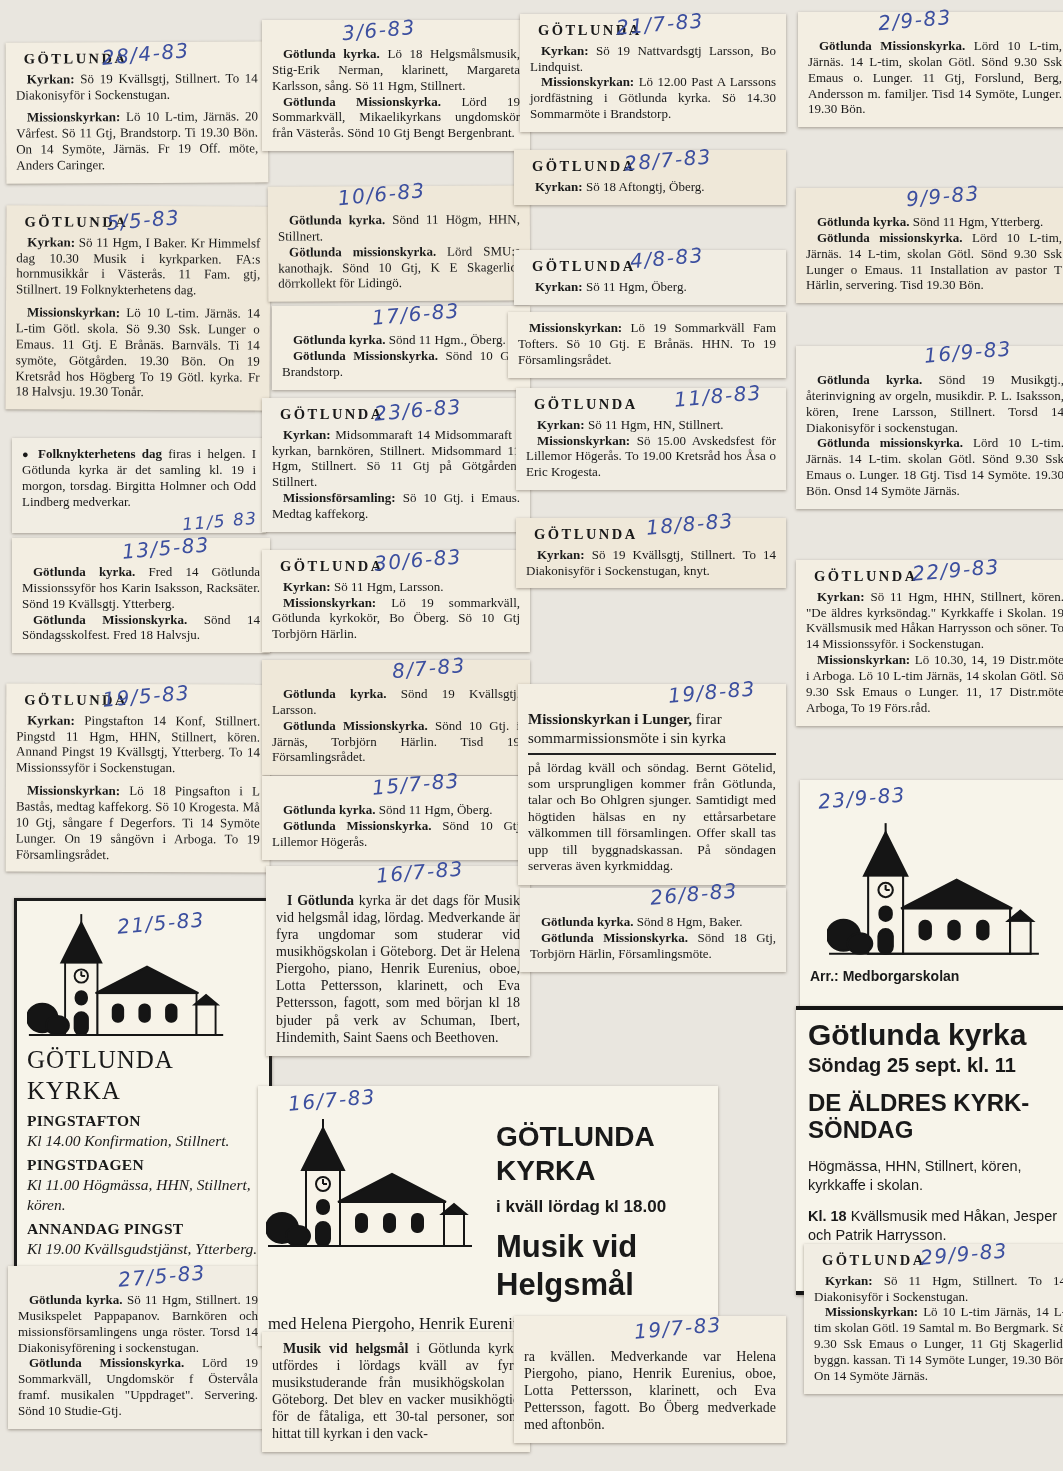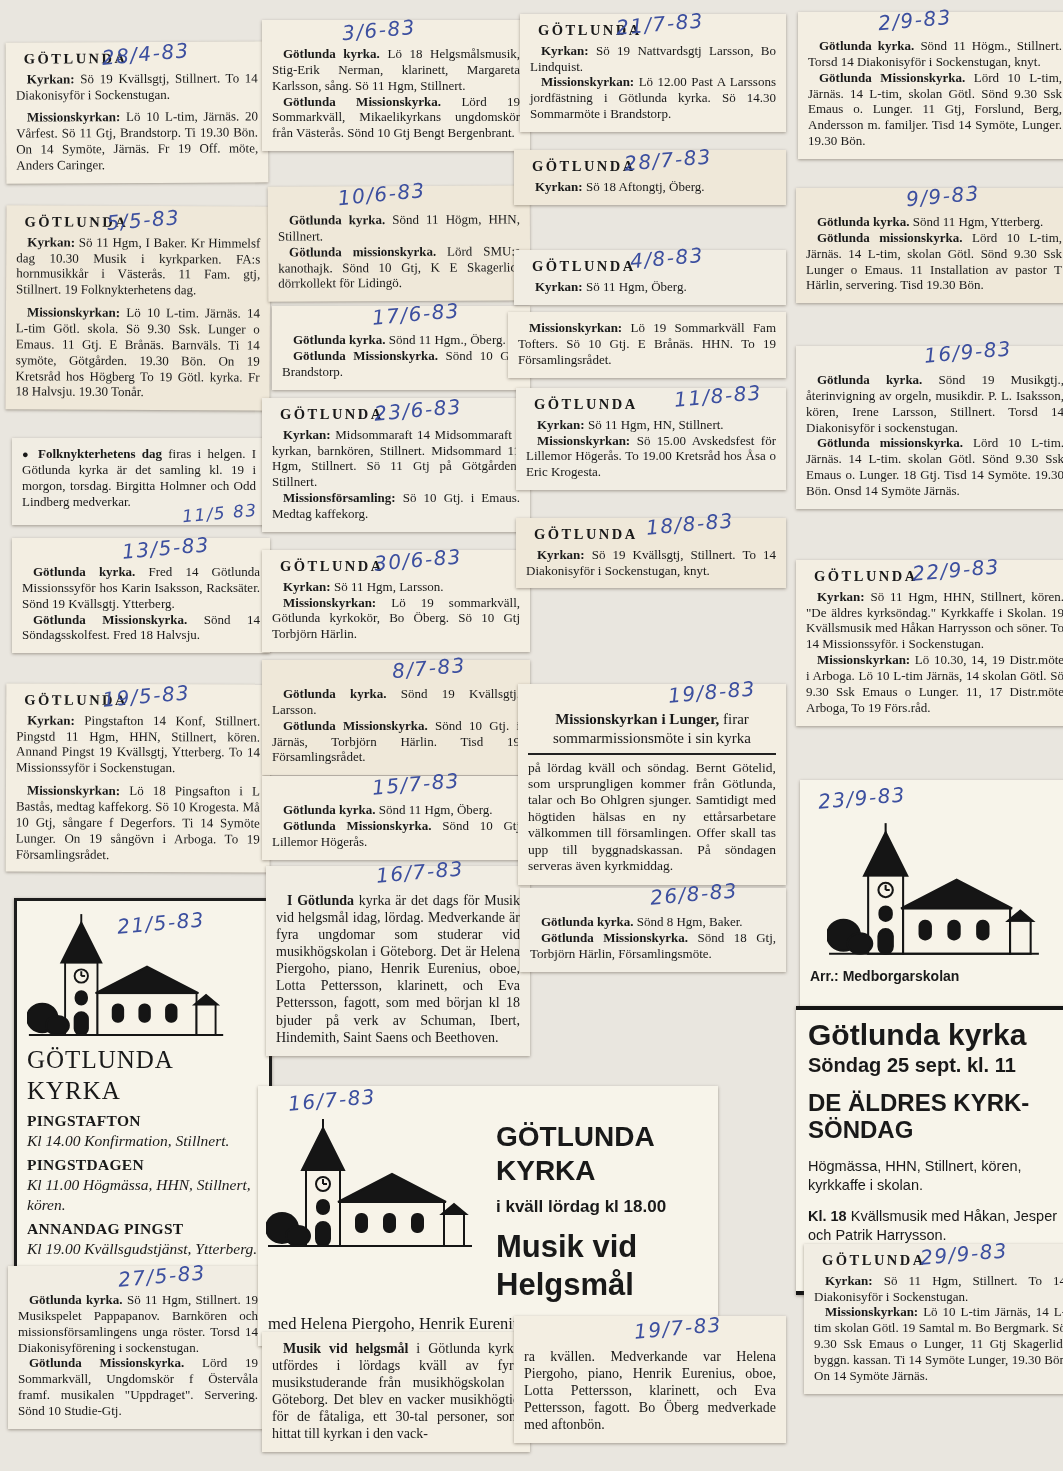--- a/index.html
+++ b/index.html
@@ -35,21 +35,21 @@
   .c16 .bodyp{font-size:16.5px;margin-top:10px;text-align:left;line-height:1.25;}
   
   .c32{border-top:4px solid #151515;border-bottom:4px solid #151515;
        font-family:"Liberation Sans",sans-serif;text-align:left;padding:10px 12px 12px;}
   .c32 .h1{font-size:30px;font-weight:bold;line-height:1.02;}
   .c32 .h2{font-size:20px;font-weight:bold;margin-top:2px;}
   .c32 .h3{font-size:24px;font-weight:bold;margin-top:13px;line-height:1.12;}
   .c32 .b1{font-size:14.5px;margin-top:13px;line-height:1.3;}
   .c32 .sig{font-size:15px;font-weight:bold;text-align:right;margin-top:16px;}
   .cap{font-family:"Liberation Sans",sans-serif;font-weight:bold;font-size:14px;margin-top:6px;}
-  .lead{font-size:15px;line-height:1.25;border-bottom:2px solid #222;padding-bottom:5px;margin-bottom:5px;text-align:center;}
+  .lead{font-size:15px;line-height:1.25;border-bottom:2px solid #222;padding-bottom:5px;margin-bottom:5px;text-align:left;}
 </style>
 </head>
 <body>
 
 <svg width="0" height="0" style="position:absolute">
   <defs>
     <g id="churchsym" stroke="#151515" fill="none" stroke-width="2">
       <line x1="57" y1="16" x2="57" y2="5"></line>
       <polygon points="36,56 57,14 78,56" fill="#151515"></polygon>
       <rect x="40" y="56" width="34" height="76" fill="#f7f3e8"></rect>
@@ -81,21 +81,21 @@
     <p class="gap"><b>Missionskyrkan:</b> <span>Lö 10 L-tim, Järnäs. 20 Vårfest. Sö 11 Gtj, Brandstorp. Ti 19.30 Bön. On 14 Symöte, Järnäs. Fr 19 Off. möte, Anders Caringer.</span></p>
   </article>
 
   <article class="clip bgB" style="left:6px;top:206px;width:244px;transform:rotate(.3deg)">
     <span class="hw" style="top:2px;left:100px">5/5-83</span>
     <h3 class="t">GÖTLUNDA</h3>
     <p><b>Kyrkan:</b> <span>Sö 11 Hgm, I Baker. Kr Himmelsf dag 10.30 Musik i kyrkparken. FA:s hornmusikkår i Västerås. 11 Fam. gtj, Stillnert. 19 Folknykterhetens dag.</span></p>
     <p class="gap"><b>Missionskyrkan:</b> <span>Lö 10 L-tim. Järnäs. 14 L-tim Götl. skola. Sö 9.30 Ssk. Lunger o Emaus. 11 Gtj. E Brånäs. Barnväls. Ti 14 symöte, Götgården. 19.30 Bön. On 19 Kretsråd hos Högberg To 19 Götl. kyrka. Fr 18 Halvsju. 19.30 Tonår.</span></p>
   </article>
 
-  <article class="clip bgC" style="left:12px;top:438px;width:234px;padding-bottom:16px">
+  <article class="clip bgC" style="left:12px;top:438px;width:234px;padding-bottom:24px">
     <p class="ni"><span class="blt">●</span> <b>Folknykterhetens dag</b> <span>firas i helgen. I Götlunda kyrka är det samling kl. 19 i morgon, torsdag. Birgitta Holmner och Odd Lindberg medverkar.</span></p>
     <span class="hw sm" style="right:8px;bottom:2px">11/5 83</span>
   </article>
 
   <article class="clip pt" style="left:12px;top:538px;width:238px">
     <span class="hw" style="top:-2px;left:110px">13/5-83</span>
     <p><b>Götlunda kyrka.</b> <span>Fred 14 Götlunda Missionssyför hos Karin Isaksson, Racksäter. Sönd 19 Kvällsgtj. Ytterberg.</span></p>
     <p><b>Götlunda Missionskyrka.</b> <span>Sönd 14 Söndagsskolfest. Fred 18 Halvsju.</span></p>
   </article>
 
@@ -240,21 +240,20 @@
     <p><b>Götlunda Missionskyrka.</b> <span>Sönd 18 Gtj, Torbjörn Härlin, Församlingsmöte.</span></p>
   </article>
 
   <article class="clip" style="left:514px;top:1316px;width:252px;font-size:14px;padding-top:32px">
     <span class="hw" style="top:0;left:120px">19/7-83</span>
     <p class="ni">ra kvällen. Medverkande var Helena Piergoho, piano, Henrik Eurenius, oboe, Lotta Pettersson, klarinett, och Eva Pettersson, fagott. Bo Öberg medverkade med aftonbön.</p>
   </article>
 
   <article class="clip pt" style="left:798px;top:12px;width:254px">
     <span class="hw" style="top:-4px;left:80px">2/9-83</span>
-    <p><b>Götlunda kyrka.</b> <span>Sönd 11 Högm., Stillnert. Torsd 14 Diakonisyför i Sockenstugan, knyt.</span></p>
     <p><b>Götlunda Missionskyrka.</b> <span>Lörd 10 L-tim, Järnäs. 14 L-tim, skolan Götl. Sönd 9.30 Ssk Emaus o. Lunger. 11 Gtj, Forslund, Berg, Andersson m. familjer. Tisd 14 Symöte, Lunger. 19.30 Bön.</span></p>
   </article>
 
   <article class="clip pt bgB" style="left:796px;top:188px;width:256px">
     <span class="hw" style="top:-4px;left:110px">9/9-83</span>
     <p><b>Götlunda kyrka.</b> <span>Sönd 11 Hgm, Ytterberg.</span></p>
     <p><b>Götlunda missionskyrka.</b> <span>Lörd 10 L-tim, Järnäs. 14 L-tim, skolan Götl. Sönd 9.30 Ssk Lunger o Emaus. 11 Installation av pastor T Härlin, servering. Tisd 19.30 Bön.</span></p>
   </article>
 
   <article class="clip pt bgC" style="left:796px;top:346px;width:258px">

